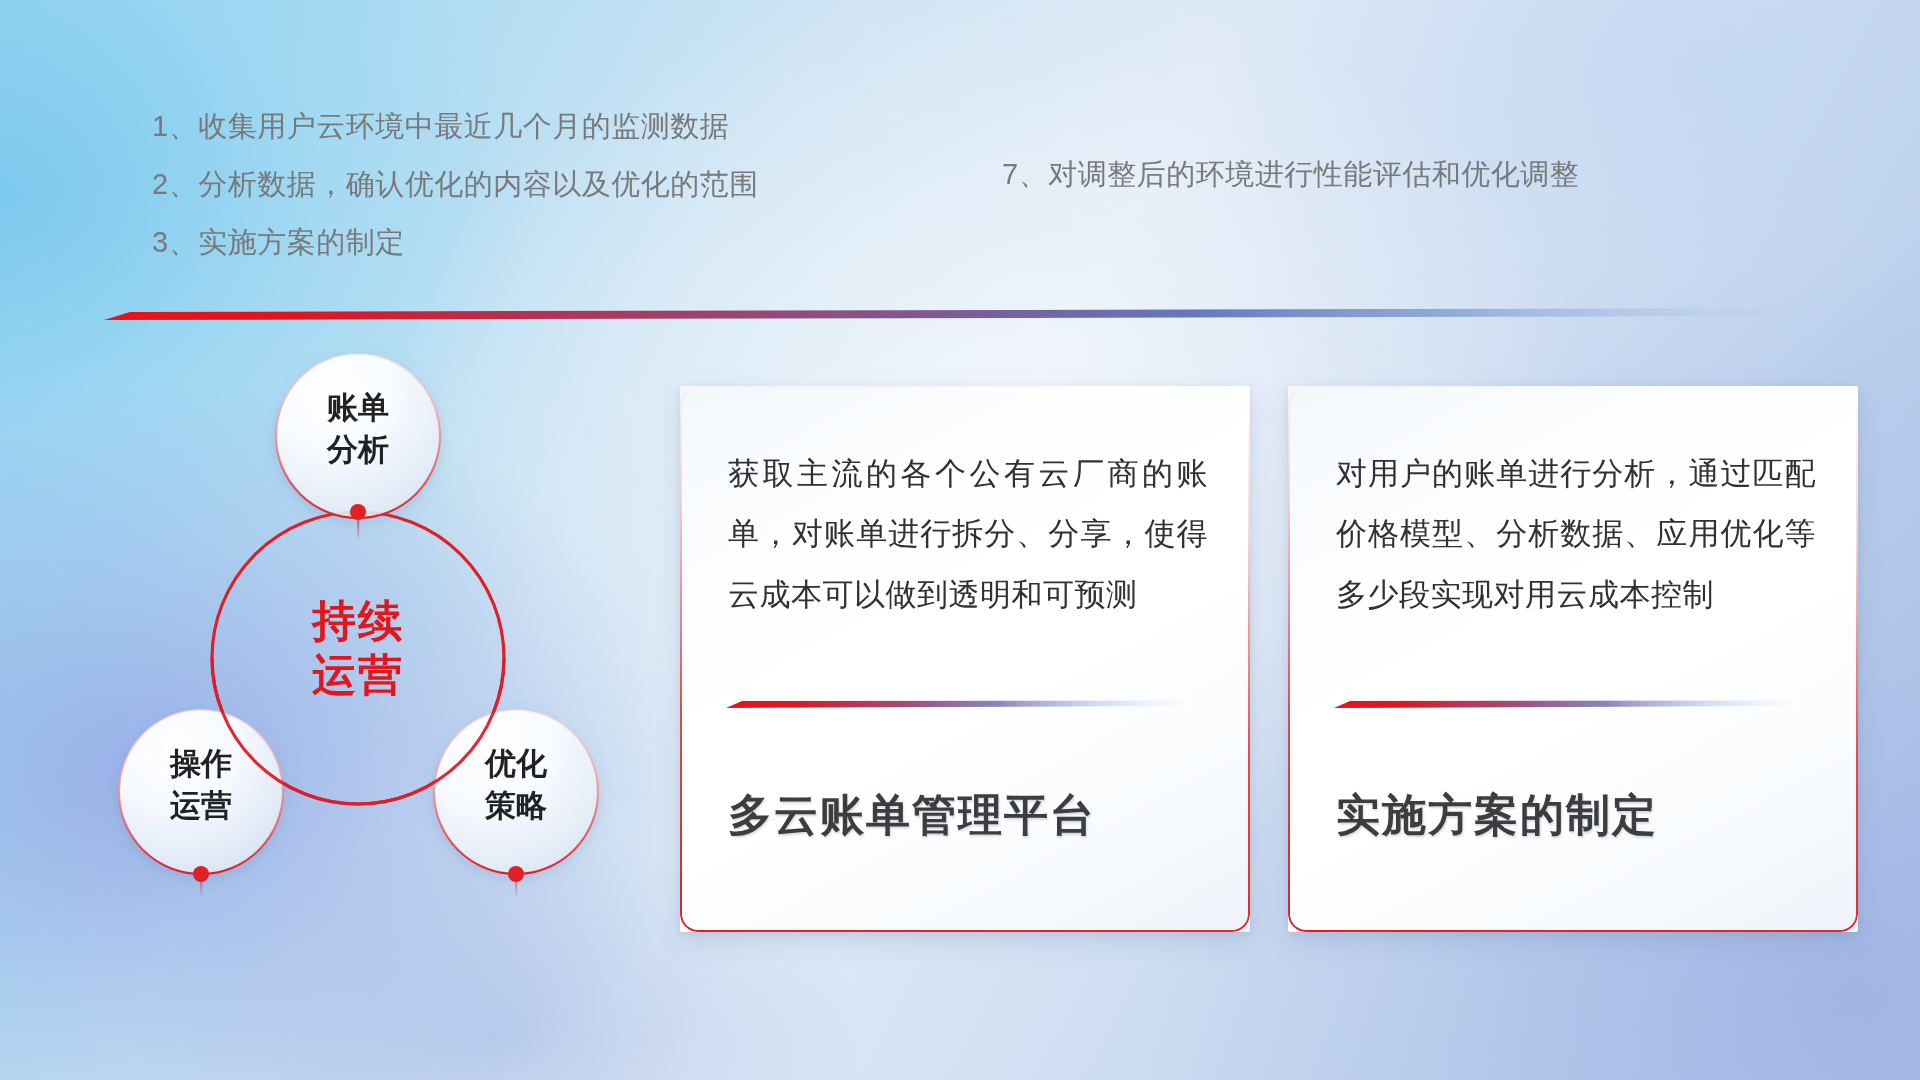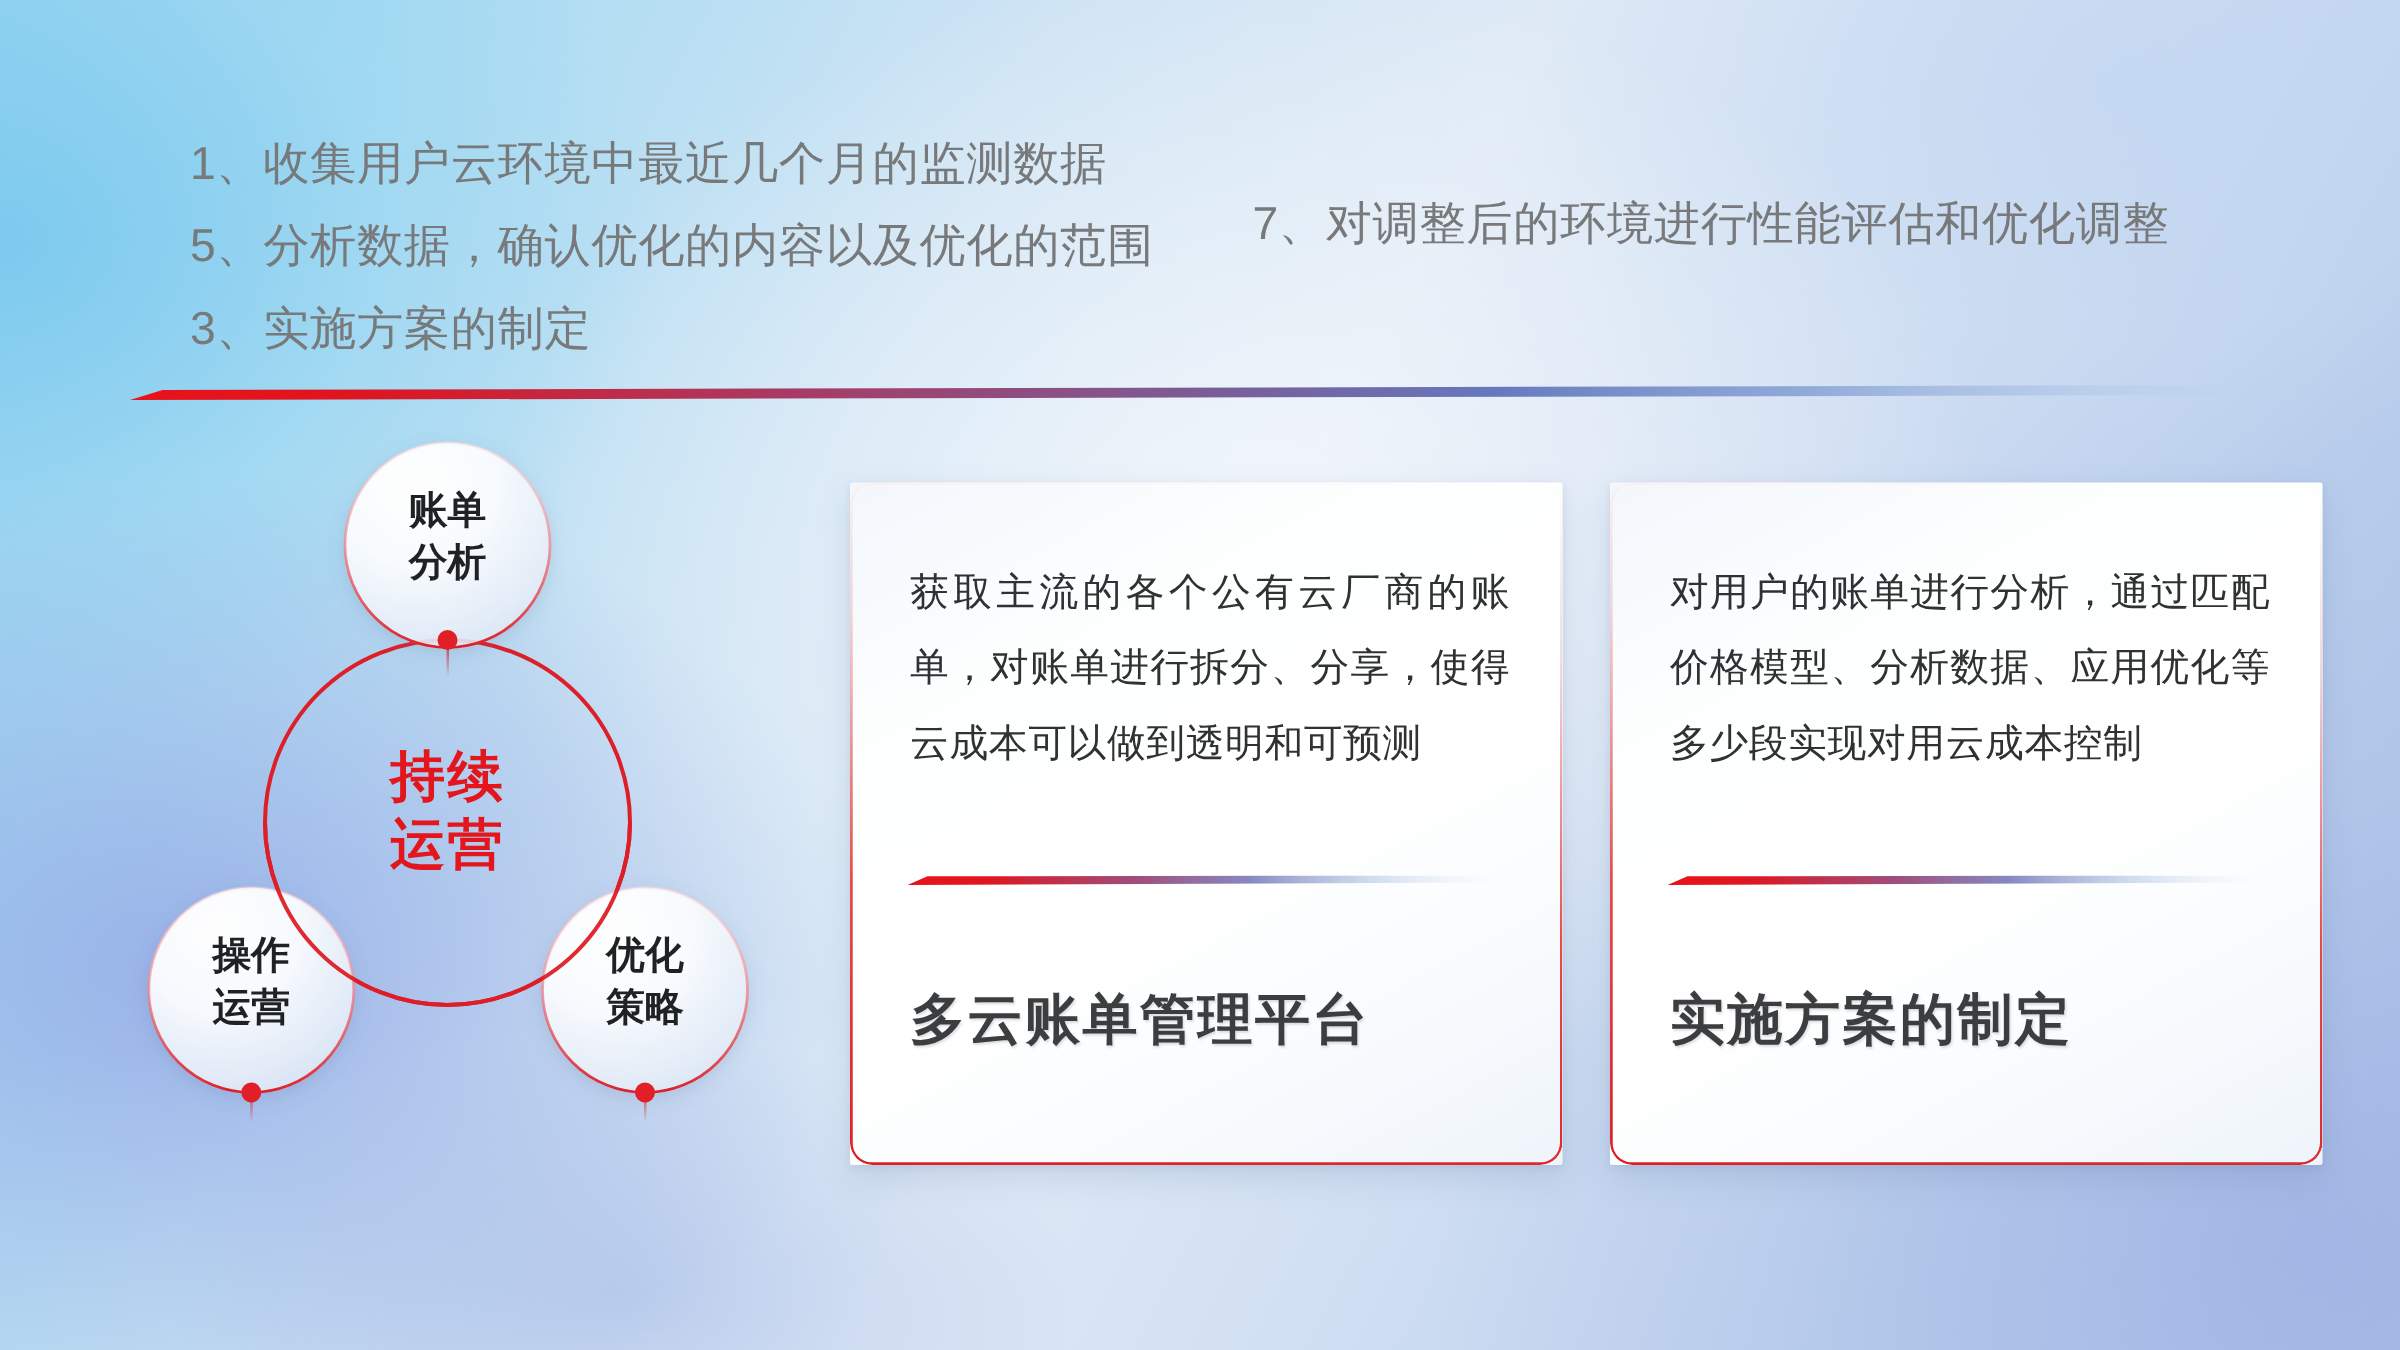--- a/index.html
+++ b/index.html
@@ -33,21 +33,21 @@
     background:radial-gradient(ellipse 620px 420px at 88% 6%, rgba(196,216,242,0.75) 0%, rgba(206,224,244,0.30) 50%, rgba(210,228,246,0) 78%);
   }
   .bg-blob-f {
     background:radial-gradient(ellipse 520px 300px at 26% 96%, rgba(150,172,226,0.45) 0%, rgba(170,190,232,0) 70%);
   }
 
   
   .list {
     position:absolute;
     color:#77797b;
-    font-size:37px;
+    font-size:29px;
     letter-spacing:0.5px;
     line-height:1;
   }
   .list-left  { left:152px; top:112px; }
   .list-right { left:1002px; top:160px; }
   .list li { list-style:none; white-space:nowrap; margin-bottom:29px; }
   .list li:last-child { margin-bottom:0; }
 
   
   #divider {
@@ -120,21 +120,21 @@
   <div class="bg-layer bg-blob-b"></div>
   <div class="bg-layer bg-blob-a"></div>
   <div class="bg-layer bg-blob-f"></div>
   <div class="bg-layer bg-blob-e"></div>
   <div class="bg-layer bg-blob-d"></div>
   <div class="bg-layer bg-blob-c"></div>
 </div>
 
 <ul class="list list-left">
   <li>1、收集用户云环境中最近几个月的监测数据</li>
-  <li>5、分析数据，确认优化的内容以及优化的范围</li>
+  <li>2、分析数据，确认优化的内容以及优化的范围</li>
   <li>3、实施方案的制定</li>
 </ul>
 
 <ul class="list list-right">
   <li>7、对调整后的环境进行性能评估和优化调整</li>
 </ul>
 
 <svg id="divider" viewBox="0 0 1730 16" preserveAspectRatio="none">
   <defs>
     <linearGradient id="divGrad" x1="0" y1="0" x2="1" y2="0">

